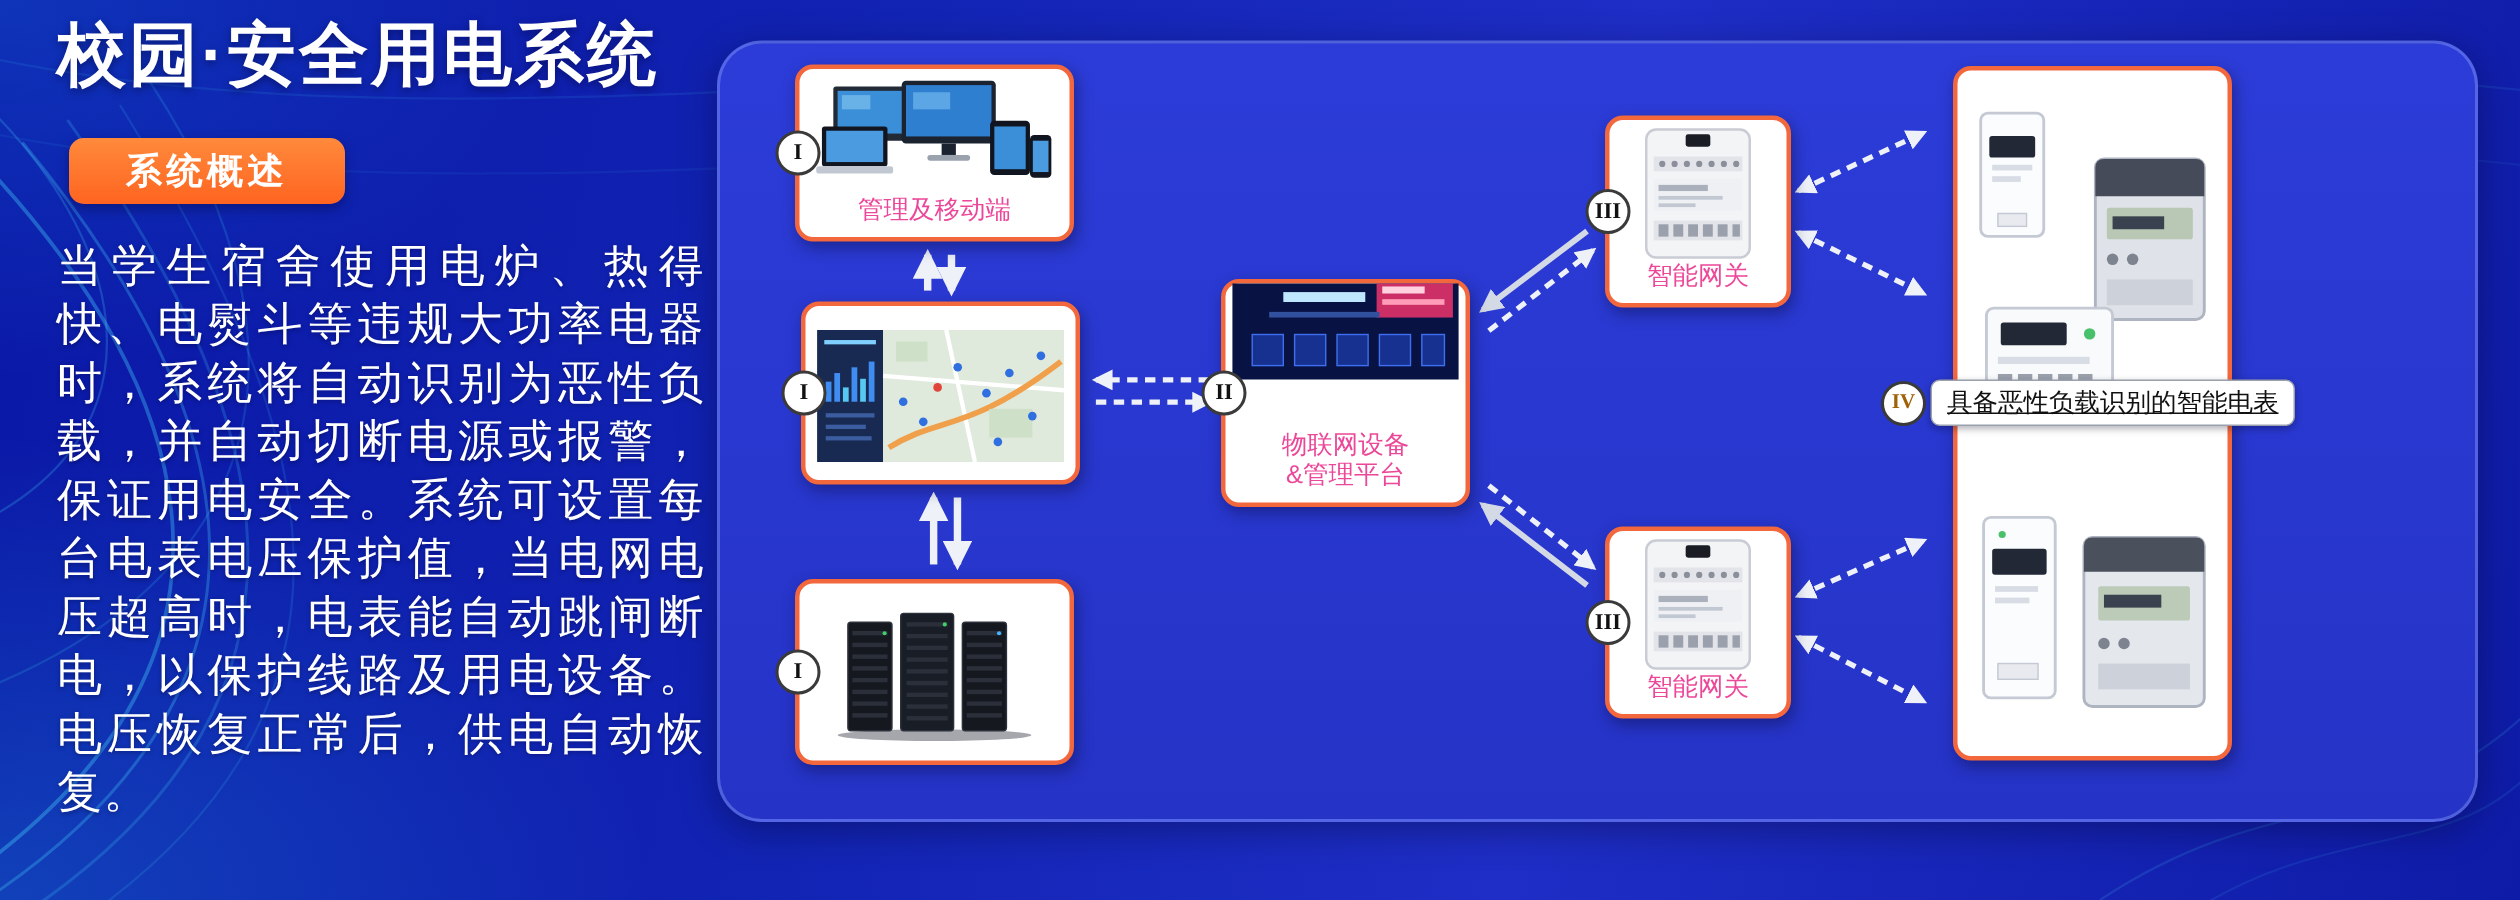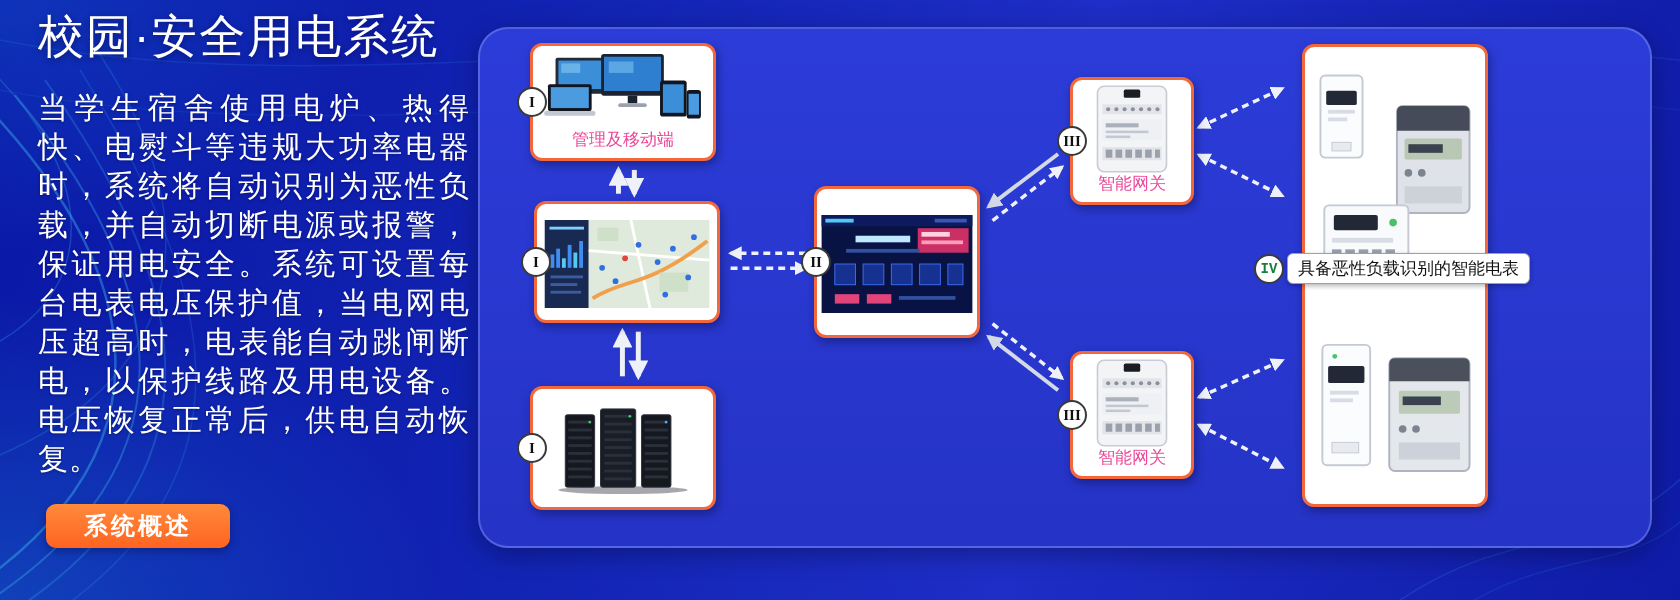--- a/index.html
+++ b/index.html
@@ -12,21 +12,21 @@
       radial-gradient(700px 500px at 0% 100%, rgba(40,220,255,0.20), transparent 62%),
       radial-gradient(620px 420px at 0% 0%, rgba(30,150,255,0.22), transparent 60%),
       linear-gradient(100deg, #0a18a6 0%, #1224b4 35%, #1e2ec6 62%, #0e1ba6 100%);
   }
 
   #bg-waves { position:absolute; inset:0; z-index:0; }
 
   
   #left-col { position:absolute; left:38px; top:8px; width:432px; z-index:2; }
   #page-title {
-    font-size:46px; font-weight:400; color:#ffffff; letter-spacing:2px;
+    font-size:46px; font-weight:700; color:#ffffff; letter-spacing:2px;
     text-shadow:0 2px 6px rgba(0,0,40,0.45); line-height:1.25; white-space:nowrap;
   }
   #overview-badge {
     display:inline-block; margin:26px 0 0 8px; padding:6px 38px;
     background:linear-gradient(180deg,#ff8a3c,#ff6420);
     border-radius:10px; color:#fff; font-size:24px; font-weight:700;
     letter-spacing:3px; box-shadow:0 3px 8px rgba(0,0,40,0.35);
   }
   #description-text {
     margin-top:22px; width:432px; color:#ffffff; font-size:30px;
@@ -68,26 +68,27 @@
   #node-gateway-top    { left:590px; top:48px;  width:124px; height:128px; }
   #node-gateway-bottom { left:590px; top:322px; width:124px; height:128px; }
   #node-meters         { left:822px; top:15px;  width:186px; height:463px; }
 
   #iv-assembly {
     position:absolute; left:774px; top:224px; display:flex; align-items:center; z-index:4;
   }
   #iv-assembly .numeral-inline {
     width:30px; height:30px; border-radius:50%; background:#fff; border:2px solid #3a3a3a;
     display:flex; align-items:center; justify-content:center; flex:0 0 auto;
-    font-family:Liberation Mono, monospace; font-size:14px; font-weight:700; color:#15803d;
+    font-family:Liberation Serif, serif; font-size:14px; font-weight:700; color:#a16207;
   }
   #iv-assembly .iv-box {
     margin-left:3px; background:#fff; border:1px solid #9aa0ac; border-radius:6px;
     padding:3px 10px; font-size:17px; color:#111; white-space:nowrap;
     box-shadow:0 2px 5px rgba(0,0,25,0.3);
+    text-decoration:underline;
   }
 </style>
 </head>
 <body>
 
 <div id="canvas">
 
   <svg id="bg-waves" viewBox="0 0 1680 600" xmlns="http://www.w3.org/2000/svg">
     <g fill="none" stroke="#47d8ff">
       <path d="M-30,590 C190,440 130,260 -10,110" stroke-opacity="0.35" stroke-width="2.5"></path>
@@ -98,22 +99,22 @@
       <path d="M-40,470 C170,400 230,240 90,40" stroke-opacity="0.16" stroke-width="1.5"></path>
       <path d="M0,40 C400,120 900,-20 1680,60" stroke-opacity="0.10" stroke-width="1.5"></path>
       <path d="M0,90 C420,170 950,30 1680,110" stroke-opacity="0.07" stroke-width="1.5"></path>
       <path d="M1400,600 C1520,520 1600,560 1690,470" stroke-opacity="0.14" stroke-width="1.5"></path>
       <path d="M1450,615 C1560,540 1640,580 1700,500" stroke-opacity="0.10" stroke-width="1.5"></path>
     </g>
   </svg>
 
   <div id="left-col">
     <div id="page-title">校园·安全用电系统</div>
+    <div id="overview-badge">系统概述</div>
     <div id="description-text">当学生宿舍使用电炉、热得快、电熨斗等违规大功率电器时，系统将自动识别为恶性负载，并自动切断电源或报警，保证用电安全。系统可设置每台电表电压保护值，当电网电压超高时，电表能自动跳闸断电，以保护线路及用电设备。电压恢复正常后，供电自动恢复。</div>
-    <div id="overview-badge">系统概述</div>
   </div>
 
   <div id="panel">
 
     <svg id="arrows" viewBox="0 0 1174 521" xmlns="http://www.w3.org/2000/svg">
       <defs>
         <marker id="ahw" viewBox="0 0 10 10" refX="8" refY="5" markerWidth="4" markerHeight="4" orient="auto-start-reverse">
           <path d="M0,0 L10,5 L0,10 z" fill="#eef1f8"></path>
         </marker>
         <marker id="ahg" viewBox="0 0 10 10" refX="8" refY="5" markerWidth="4" markerHeight="4" orient="auto-start-reverse">
@@ -276,20 +277,24 @@
             <rect x="44" y="52" width="22" height="22" fill="#16318f" stroke="#3f6ff0"></rect>
             <rect x="74" y="52" width="22" height="22" fill="#16318f" stroke="#3f6ff0"></rect>
             <rect x="104" y="52" width="22" height="22" fill="#16318f" stroke="#3f6ff0"></rect>
             <rect x="134" y="52" width="16" height="22" fill="#16318f" stroke="#3f6ff0"></rect>
           </g>
           <rect x="14" y="84" width="26" height="10" fill="#e0447a"></rect>
           <rect x="48" y="84" width="26" height="10" fill="#e0447a"></rect>
           <rect x="82" y="86" width="60" height="4" fill="#31509e"></rect>
         </svg>
       </div>
+      <div class="label">
+        <span>物联网设备</span><br>
+        <span>&amp;管理平台</span>
+      </div>
     </div>
 
     <div class="node" id="node-gateway-top">
       <div class="numeral">III</div>
       <div class="img">
         <svg width="104" height="92" viewBox="0 0 112 112">
           <rect x="14" y="4" width="84" height="104" rx="8" fill="#f3f4f6" stroke="#c9ccd4" stroke-width="2"></rect>
           <rect x="46" y="8" width="20" height="10" rx="2" fill="#1a1d24"></rect>
           <rect x="20" y="26" width="72" height="12" fill="#e2e4ea"></rect>
           <g fill="#8a8f9a">

